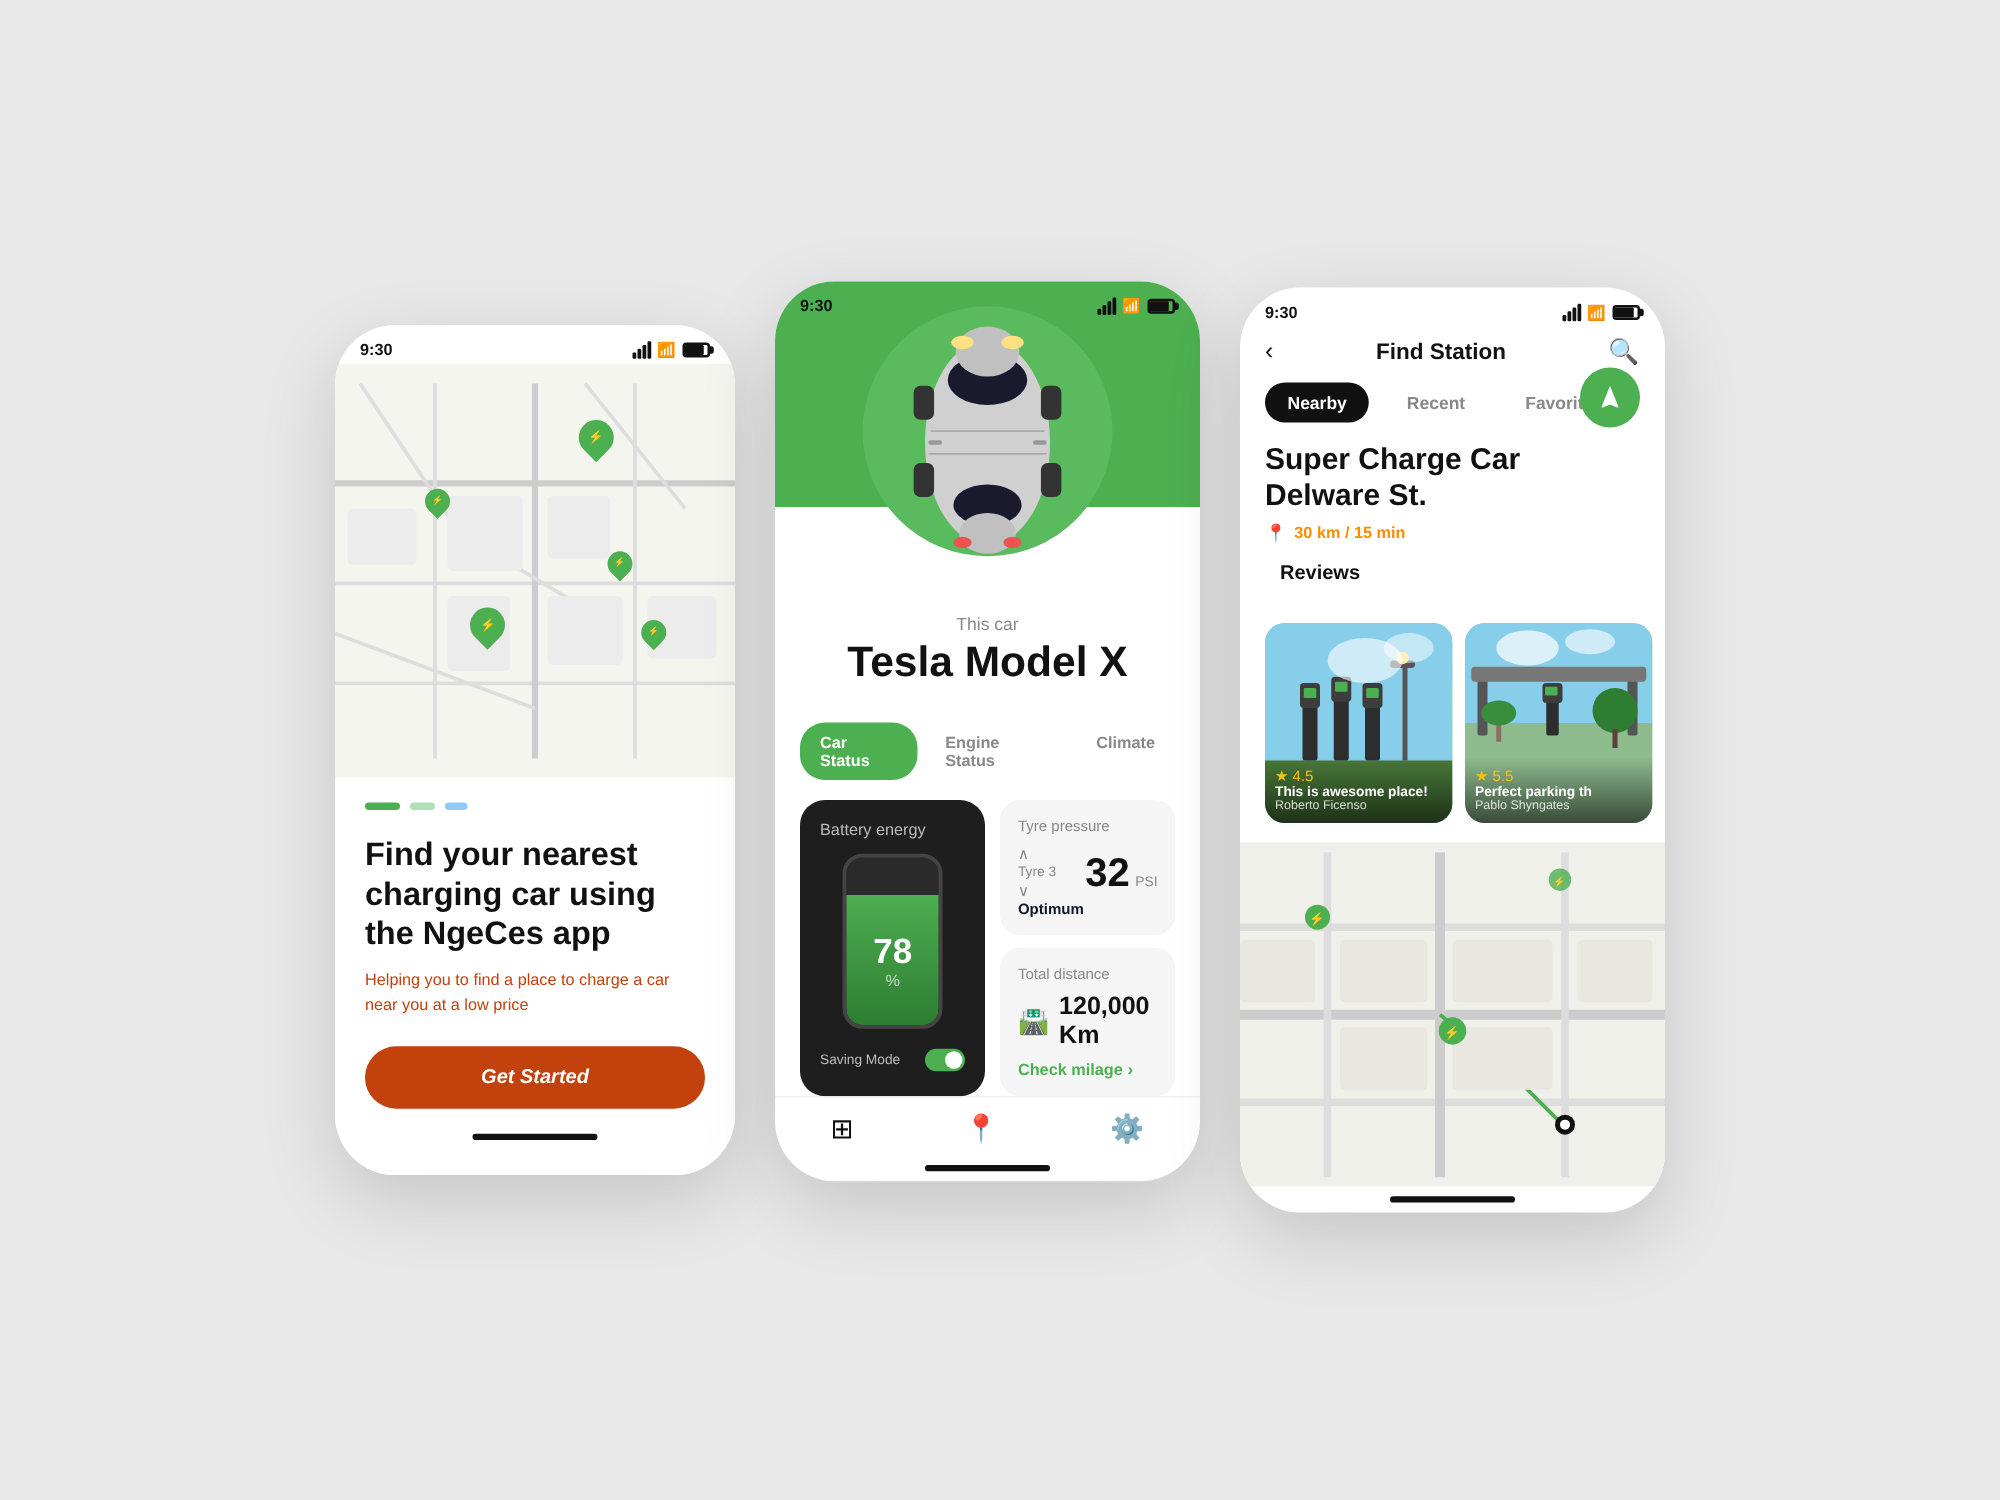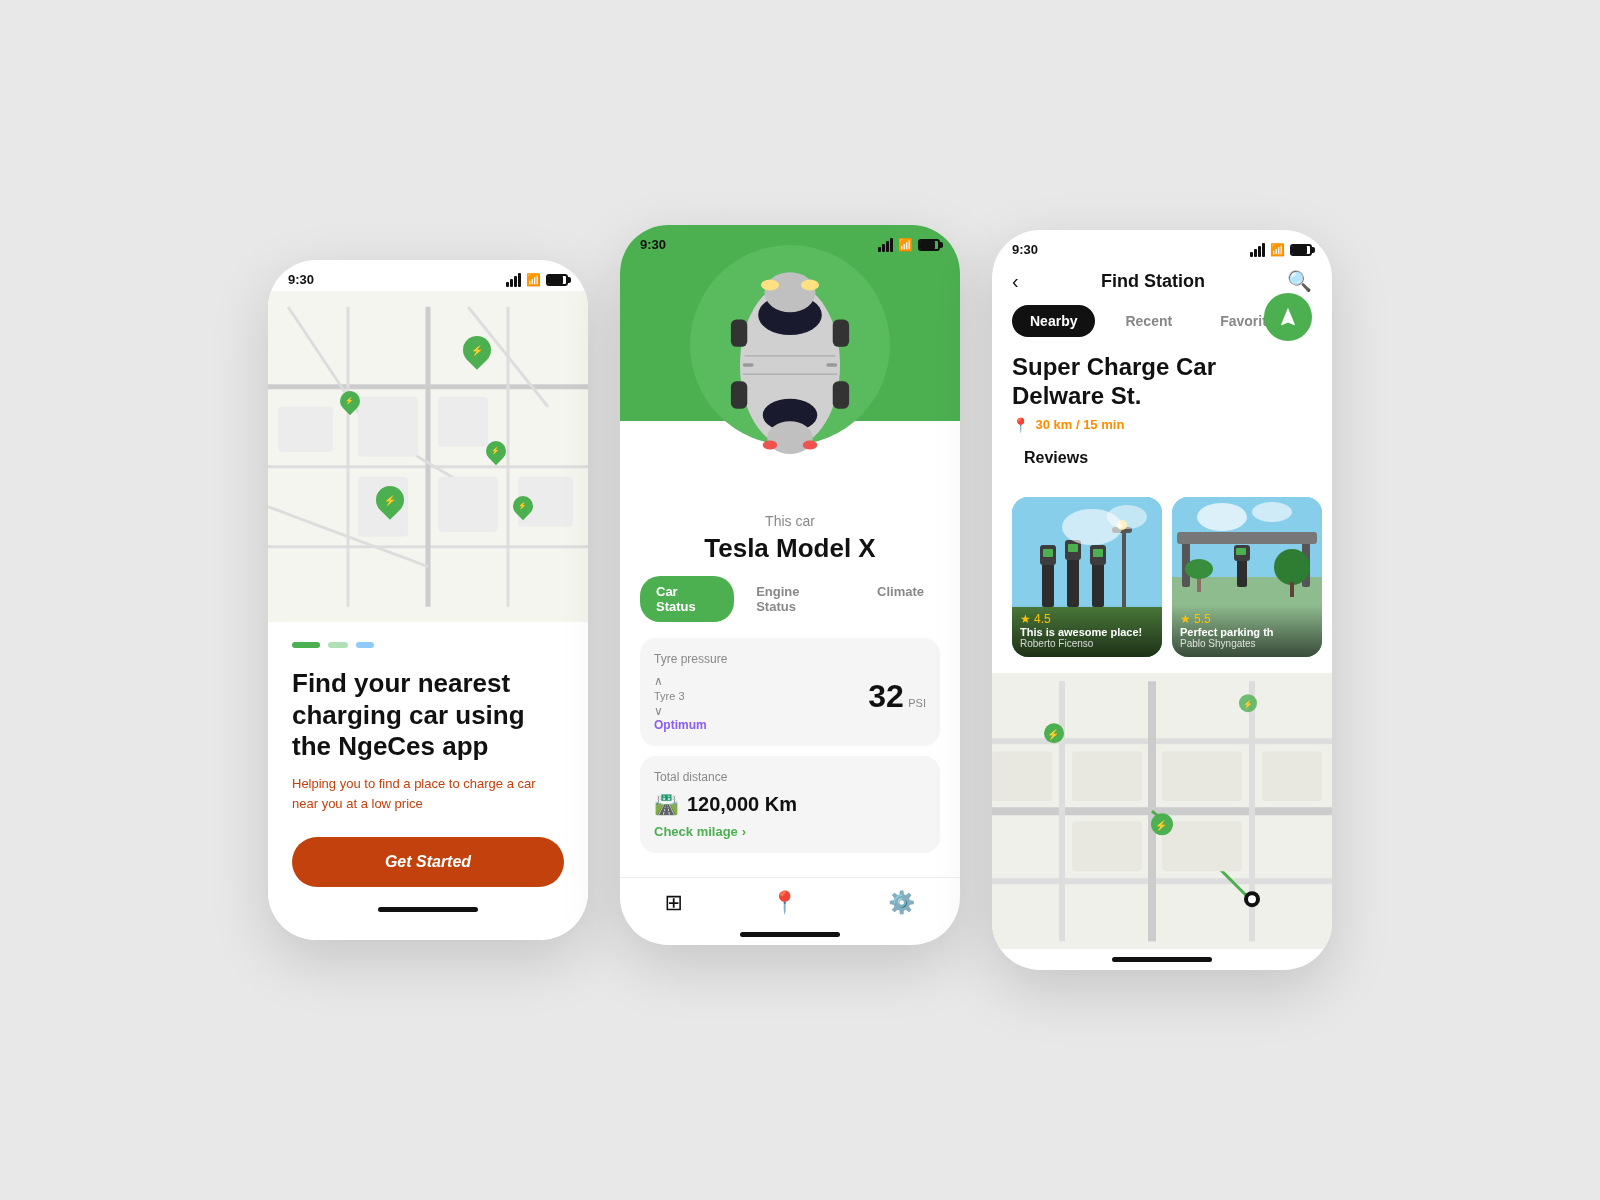--- a/index.html
+++ b/index.html
@@ -192,21 +192,21 @@
       top: 20px;
     }
     .car-img {
       position: relative;
       z-index: 2;
       width: 220px;
       height: 200px;
     }
     
     .car-label { text-align: center; padding: 8px 0 4px; color: #888; font-size: 14px; }
-    .car-name { text-align: center; font-size: 26px; font-weight: 800; color: #111; margin-bottom: 12px; }
+    .car-name { text-align: center; font-size: 34px; font-weight: 800; color: #111; margin-bottom: 28px; }
     .tabs-row {
       display: flex;
       gap: 6px;
       padding: 0 20px;
       margin-bottom: 16px;
     }
     .tab-pill {
       padding: 8px 16px;
       border-radius: 20px;
       font-size: 13px;
@@ -298,21 +298,21 @@
     .right-cards { flex: 1.2; display: flex; flex-direction: column; gap: 10px; }
     .info-card {
       background: #f5f5f5;
       border-radius: 16px;
       padding: 14px;
     }
     .info-card-label { font-size: 12px; color: #888; margin-bottom: 8px; }
     .tyre-row { display: flex; align-items: center; justify-content: space-between; }
     .tyre-num { font-size: 32px; font-weight: 800; color: #111; }
     .tyre-unit { font-size: 11px; color: #888; }
-    .optimum { color: #8b5cf6; font-size: 12px; font-weight: 600; }
+    .optimum { color: #0f172a; font-size: 12px; font-weight: 600; }
     .chevron-col { display: flex; flex-direction: column; gap: 2px; }
     .chev { font-size: 12px; color: #888; }
     .dist-row { display: flex; align-items: center; gap: 8px; }
     .dist-num { font-size: 20px; font-weight: 800; color: #111; }
     .check-milage {
       color: #4caf50;
       font-size: 13px;
       font-weight: 600;
       display: flex;
       align-items: center;
@@ -569,20 +569,33 @@
     <div class="car-name">Tesla Model X</div>
 
     <div class="tabs-row">
       <div class="tab-pill active">Car Status</div>
       <div class="tab-pill">Engine Status</div>
       <div class="tab-pill">Climate</div>
     </div>
 
     <div class="status-grid">
 
+      <div class="battery-card">
+        <div class="battery-card-label">Battery energy</div>
+        <div class="battery-visual">
+          <div class="battery-level">
+            <span class="battery-pct">78</span>
+            <span class="battery-pct-sym">%</span>
+          </div>
+        </div>
+        <div class="saving-row">
+          <span class="saving-label">Saving Mode</span>
+          <div class="toggle"></div>
+        </div>
+      </div>
 
       <div class="right-cards">
 
         <div class="info-card">
           <div class="info-card-label">Tyre pressure</div>
           <div class="tyre-row">
             <div class="chevron-col">
               <span class="chev">∧</span>
               <span style="font-size:11px;color:#888;">Tyre 3</span>
               <span class="chev">∨</span>

